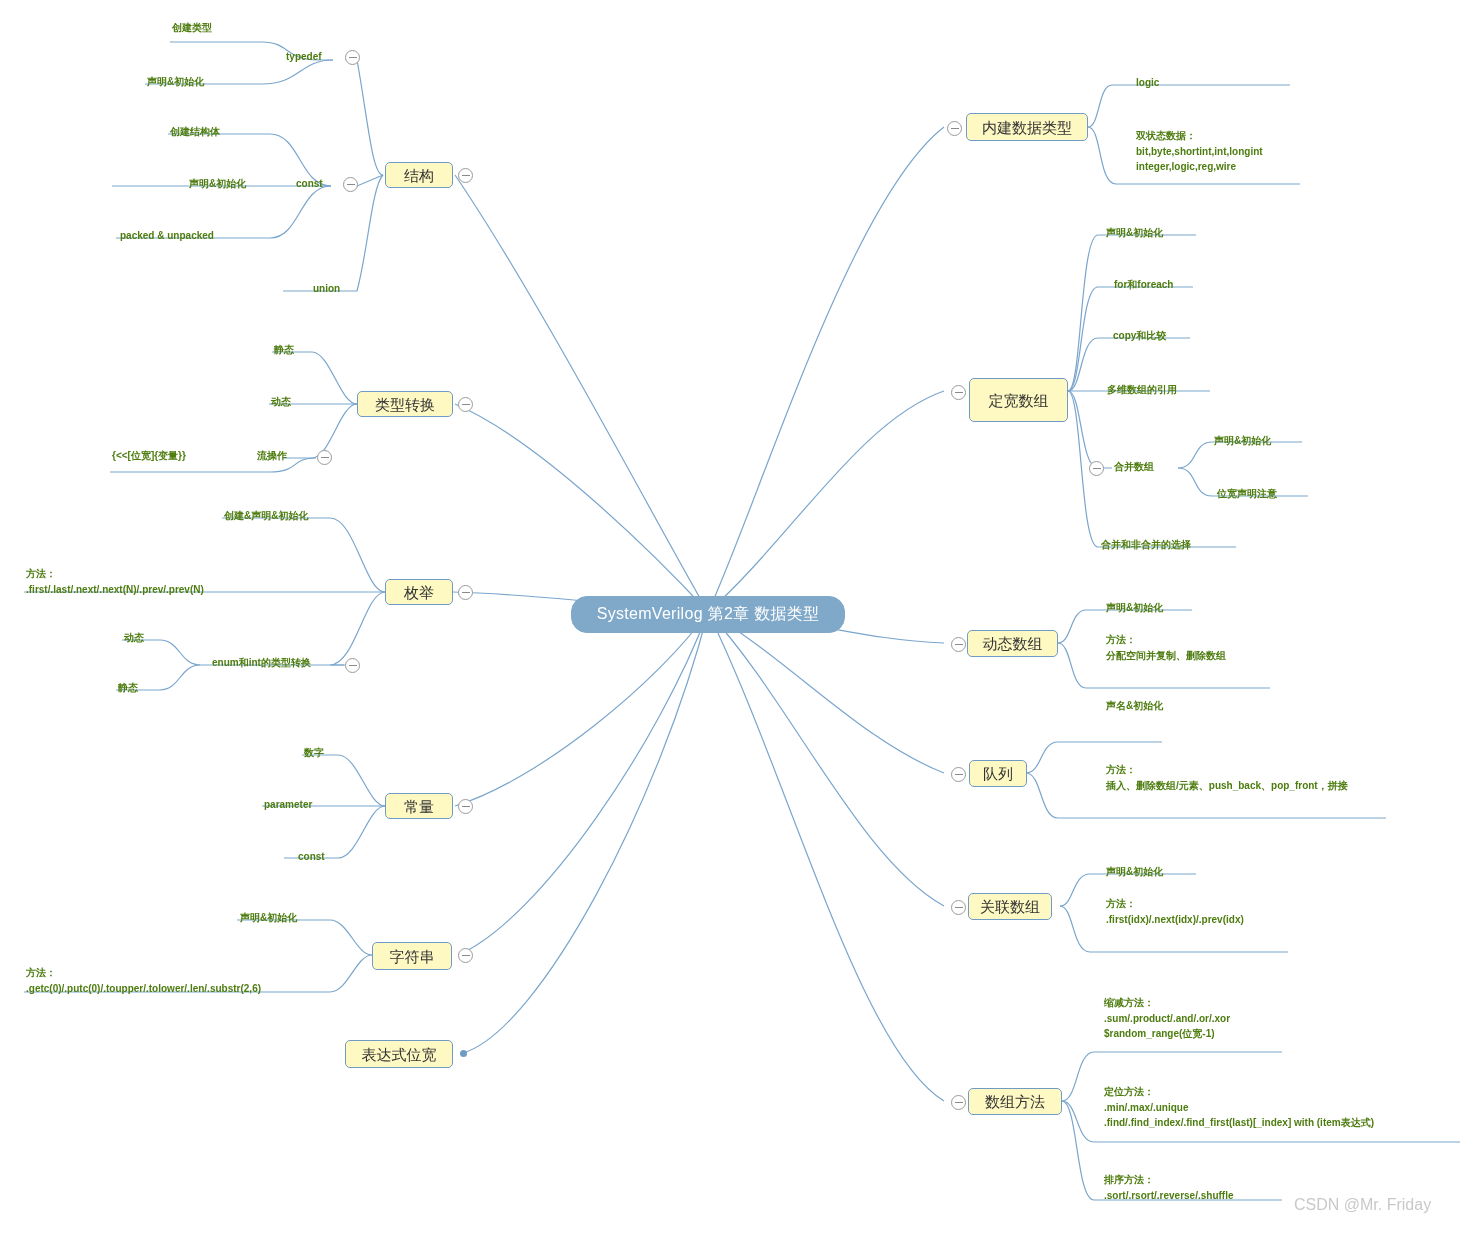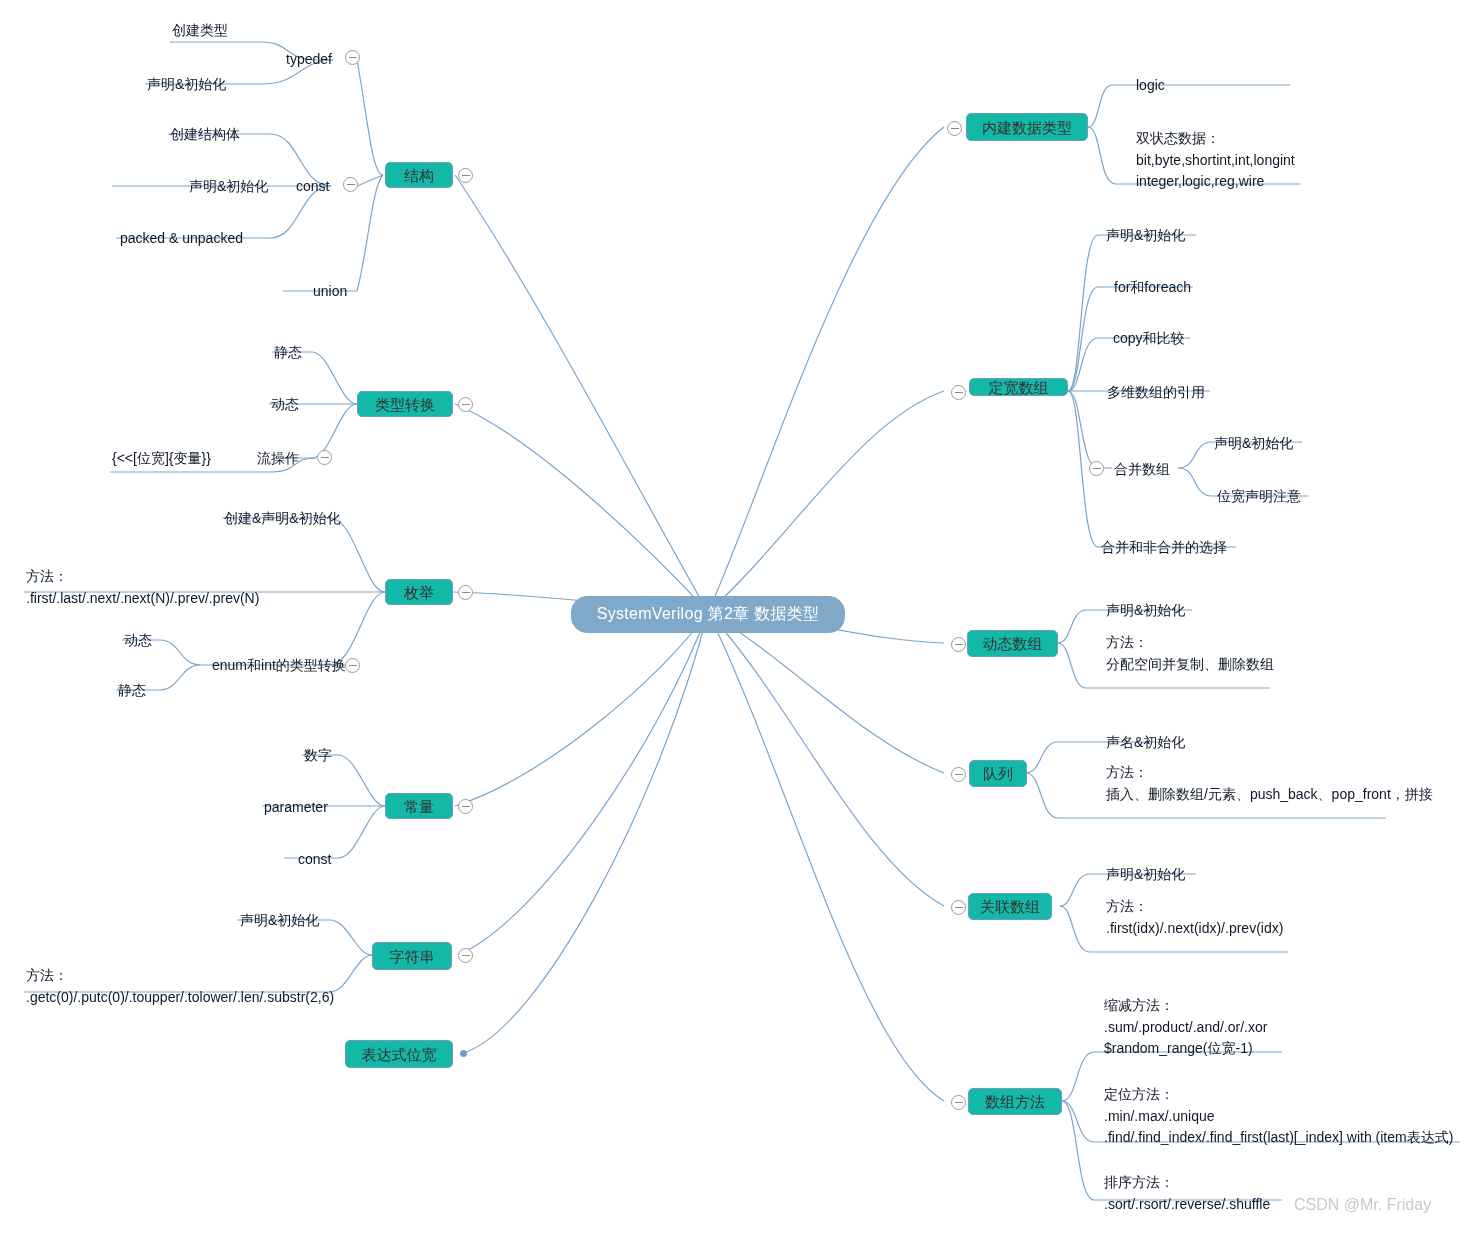--- a/index.html
+++ b/index.html
@@ -24,21 +24,21 @@
     left: 0; top: 0;
     width: 1466px;
     height: 1233px;
     pointer-events: none;
   }
   
   .node {
     position: absolute;
     box-sizing: border-box;
     border: 1px solid #6f9bc4;
-    background: #14b8a6;
+    background: #fef9c3;
     border-radius: 5px;
     color: #333333;
     font-size: 15px;
     line-height: 1;
     display: flex;
     align-items: center;
     justify-content: center;
     white-space: nowrap;
     padding: 0 10px;
   }
@@ -53,24 +53,25 @@
     display: flex;
     align-items: center;
     justify-content: center;
     white-space: nowrap;
     padding: 0 18px;
     letter-spacing: 0.3px;
   }
   
   .label {
     position: absolute;
-    font-size: 14px;
-    color: #0f172a;
+    font-size: 10px;
+    color: #4d7c0f;
     white-space: nowrap;
     line-height: 1.55;
+    font-weight: bold;
   }
   .label.multi { white-space: pre; }
   
   .toggle {
     position: absolute;
     width: 15px;
     height: 15px;
     border: 1px solid #9a9a9a;
     border-radius: 50%;
     background: #ffffff;
@@ -239,21 +240,21 @@
   <div class="dot" style="left:460px; top:1050px;"></div>
 
   <div class="toggle" style="left:947px; top:121px;"></div>
   <div class="node" style="left:966px; top:113px; width:122px; height:28px;">内建数据类型</div>
   <div class="label" style="left:1136px; top:75px;">logic</div>
   <div class="label multi" style="left:1136px; top:128px;">双状态数据：
 bit,byte,shortint,int,longint
 integer,logic,reg,wire</div>
 
   <div class="toggle" style="left:951px; top:385px;"></div>
-  <div class="node" style="left:969px; top:378px; width:99px; height:18px;">定宽数组</div>
+  <div class="node" style="left:969px; top:378px; width:99px; height:44px;">定宽数组</div>
 
   <div class="label" style="left:1106px; top:225px;">声明&amp;初始化</div>
   <div class="label" style="left:1114px; top:277px;">for和foreach</div>
   <div class="label" style="left:1113px; top:328px;">copy和比较</div>
   <div class="label" style="left:1107px; top:382px;">多维数组的引用</div>
 
   <div class="toggle" style="left:1089px; top:461px;"></div>
   <div class="label" style="left:1114px; top:459px;">合并数组</div>
   <div class="label" style="left:1214px; top:433px;">声明&amp;初始化</div>
   <div class="label" style="left:1217px; top:486px;">位宽声明注意</div>
@@ -261,21 +262,21 @@
   <div class="label" style="left:1101px; top:537px;">合并和非合并的选择</div>
 
   <div class="toggle" style="left:951px; top:637px;"></div>
   <div class="node" style="left:967px; top:630px; width:91px; height:27px;">动态数组</div>
   <div class="label" style="left:1106px; top:600px;">声明&amp;初始化</div>
   <div class="label multi" style="left:1106px; top:632px;">方法：
 分配空间并复制、删除数组</div>
 
   <div class="toggle" style="left:951px; top:767px;"></div>
   <div class="node" style="left:969px; top:760px; width:58px; height:27px;">队列</div>
-  <div class="label" style="left:1106px; top:732px;">声名&amp;初始化</div>
+  <div class="label" style="left:1106px; top:698px;">声名&amp;初始化</div>
   <div class="label multi" style="left:1106px; top:762px;">方法：
 插入、删除数组/元素、push_back、pop_front，拼接</div>
 
   <div class="toggle" style="left:951px; top:900px;"></div>
   <div class="node" style="left:968px; top:893px; width:84px; height:27px;">关联数组</div>
   <div class="label" style="left:1106px; top:864px;">声明&amp;初始化</div>
   <div class="label multi" style="left:1106px; top:896px;">方法：
 .first(idx)/.next(idx)/.prev(idx)</div>
 
   <div class="toggle" style="left:951px; top:1095px;"></div>

